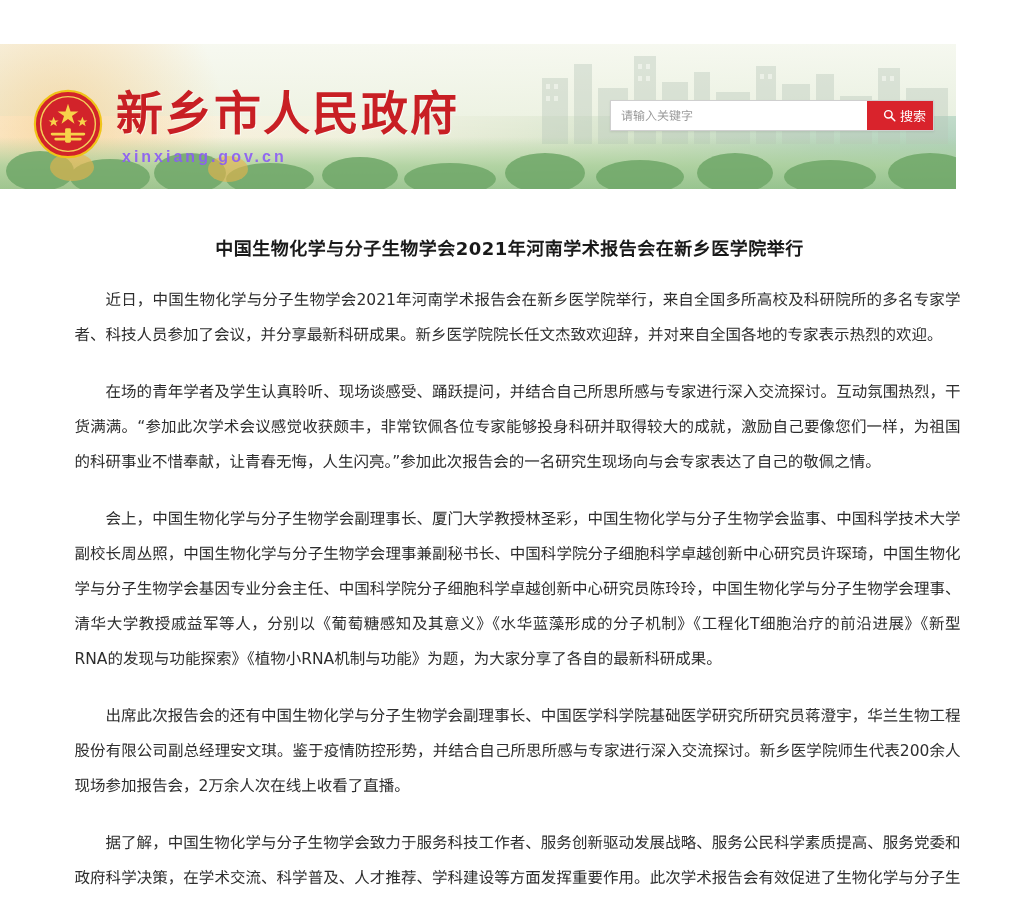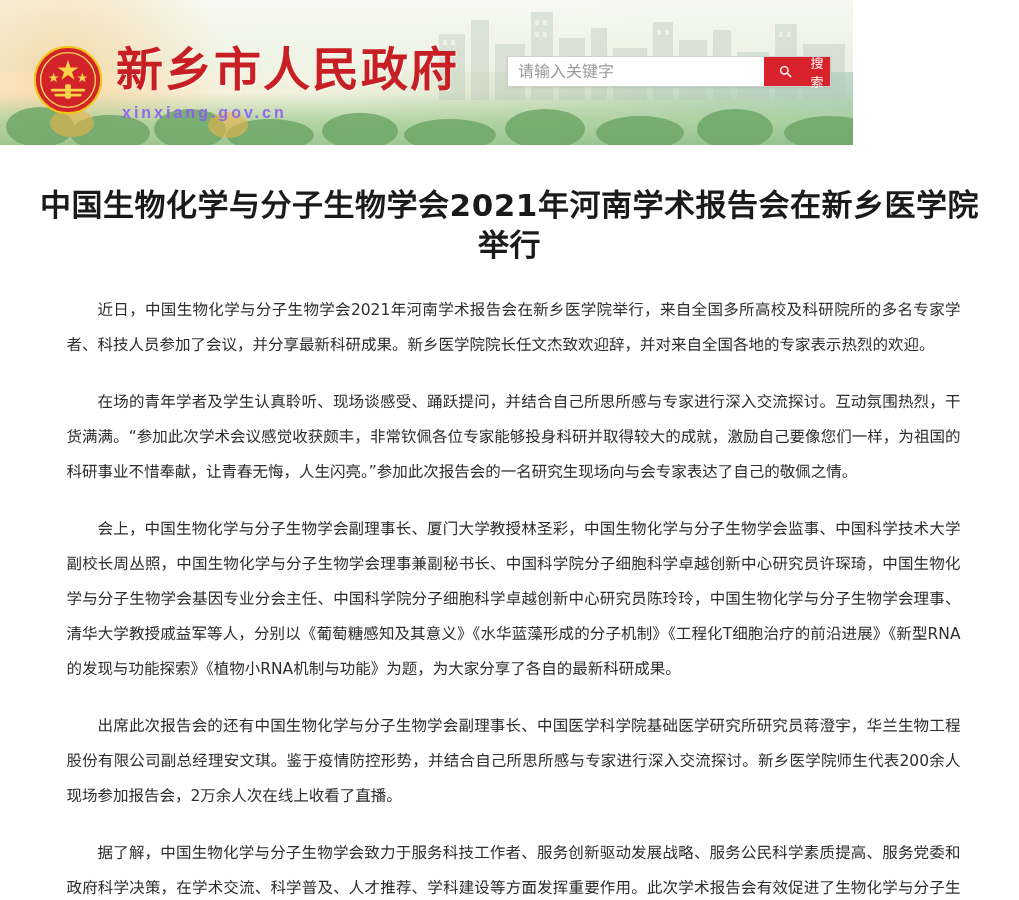--- a/index.html
+++ b/index.html
@@ -10,24 +10,25 @@
   body {
     width: 1019px;
     min-height: 900px;
     font-family: "Liberation Sans", sans-serif;
     color: #333;
   }
 
   
   .site-header {
     position: relative;
-    width: 853px;
+    width: 956px;
     height: 145px;
     overflow: hidden;
     background: #f3f6f2;
+    margin-top: 44px;
   }
   
   .header-bg {
     position: absolute;
     inset: 0;
     background:
       linear-gradient(to bottom, rgba(255,255,255,0.85) 0%, rgba(255,255,255,0.25) 45%, rgba(255,255,255,0.0) 70%),
       linear-gradient(to right,
         #fdf3df 0%,
         #f8efd8 18%,
@@ -113,68 +114,68 @@
     height: 29px;
     border: 1px solid #cfcfcf;
     background: #fff;
     box-shadow: 0 1px 2px rgba(0,0,0,.08);
   }
   .search-input {
     width: 236px;
     border: none;
     outline: none;
     padding: 8px 10px;
-    font-size: 16px;
+    font-size: 12px;
     color: #555;
     font-family: "Liberation Sans", sans-serif;
     background: #fff;
   }
   .search-input::placeholder { color: #9a9a9a; }
   .search-btn {
     width: 66px;
     border: none;
     background: #d9232c;
     color: #fff;
     font-size: 13px;
     display: flex;
     align-items: center;
     justify-content: center;
-    gap: 18px;
+    gap: 4px;
     cursor: pointer;
     font-family: "Liberation Sans", sans-serif;
     padding-left: 15px;
   }
   .search-btn svg { display: block; }
 
   
   .article-shell {
     width: 1019px;
     background: #fff;
     padding-top: 40px;
   }
   .article {
     margin: 0 auto;
     width: 958px;
   }
   .article-title {
     text-align: center;
     font-family: "DejaVu Sans", "Liberation Sans", sans-serif;
     font-weight: bold;
-    font-size: 31px;
+    font-size: 18px;
     line-height: 40px;
     color: #1a1a1a;
     letter-spacing: .5px;
-    margin: 0 0 28px 0;
+    margin: 0 0 14px 0;
     padding: 0 8px;
   }
   .article-body {
     padding: 0 28px;
   }
   .article-body p {
-    margin: 0 0 22px 8px;
+    margin: 0 0 22px 16px;
     font-size: 15.5px;
     line-height: 35px;
     color: #2e2e2e;
     text-align: justify;
     text-indent: 2em;
     font-family: "DejaVu Sans", "Liberation Sans", sans-serif;
   }
   .article-body p:last-child { margin-bottom: 0; }
 </style>
 </head>

